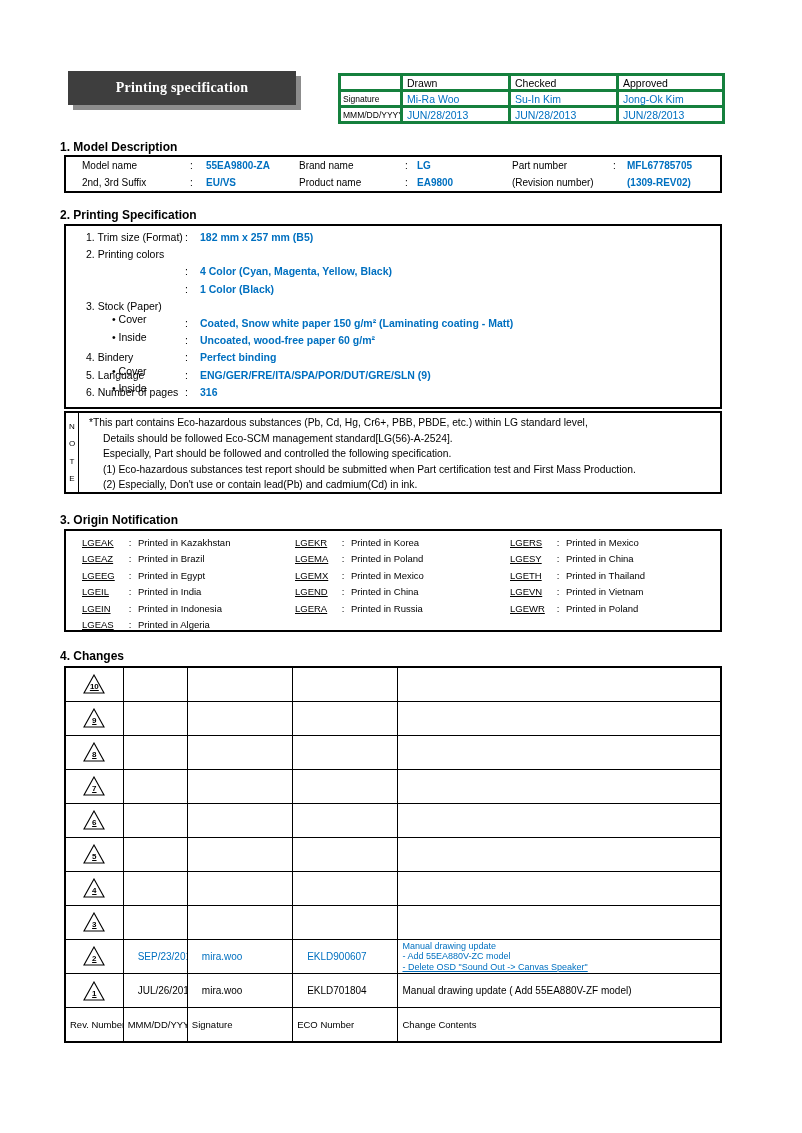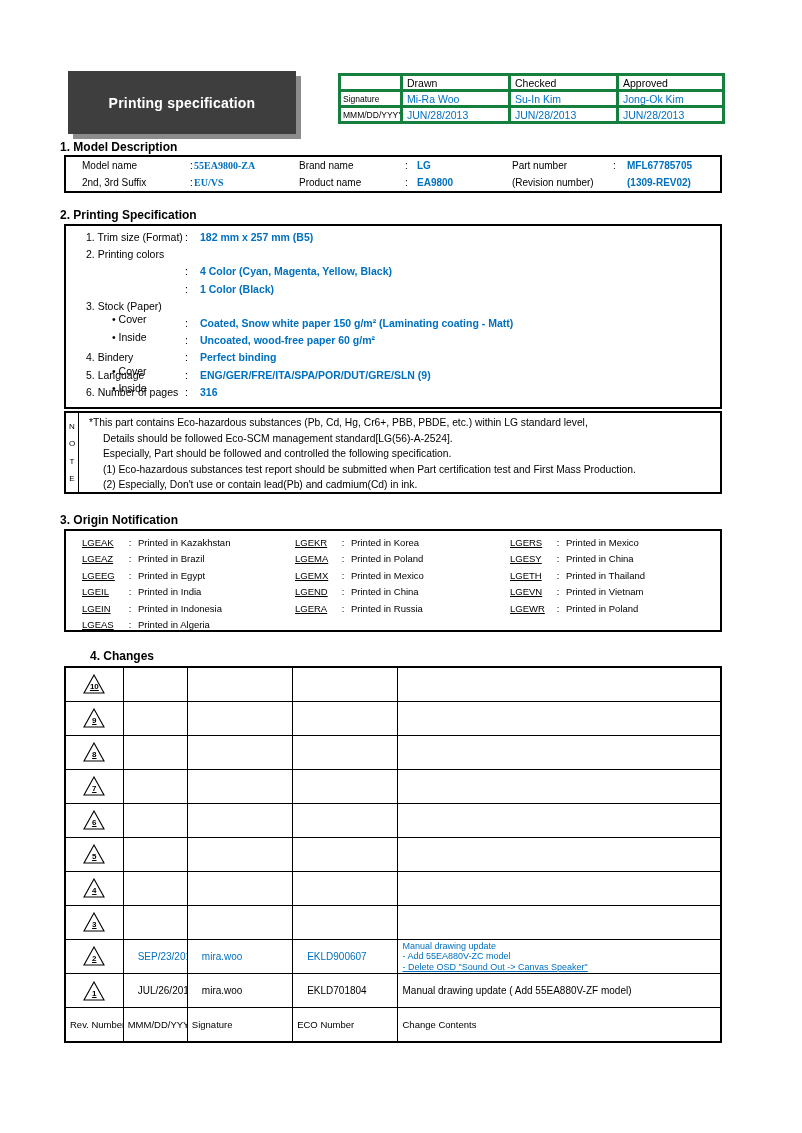--- a/index.html
+++ b/index.html
@@ -8,44 +8,44 @@
     width: 802px; height: 1133px; background: #fff;
     font-family: "Liberation Sans", "DejaVu Sans", sans-serif;
     color: #000;
   }
   .page { position: relative; width: 802px; height: 1133px; background: #fff; overflow: hidden; }
   .abs { position: absolute; }
   .blue { color: #0070C0; }
 
   
   .title-box {
-    left: 68px; top: 71px; width: 228px; height: 63px;
+    left: 68px; top: 71px; width: 228px; height: 34px;
     background: #3e3e3e; box-shadow: 5px 5px 0 rgba(0,0,0,0.45);
-    display: flex; align-items: center; justify-content: center;
+    display: flex; align-items: center; justify-content: center; font-family: Liberation Serif, serif;
   }
   .title-box span { color: #fff; font-weight: bold; font-size: 14px; letter-spacing: .2px; }
 
   
   .sign-table { left: 338px; top: 73px; width: 384px; border-collapse: collapse; table-layout: fixed; position: absolute; }
   .sign-table td { border: 3px solid #15803d; height: 16px; padding: 0 4px; font-size: 10.5px; vertical-align: middle; white-space: nowrap; overflow: hidden; margin-left: 34px; }
   .sign-table td.sm { font-size: 8.5px; padding: 0 2px; }
   .sign-table td.val { color: #0070C0; }
 
   
   .sec-title { font-weight: bold; font-size: 12px; white-space: nowrap; }
   #sec1 { left: 60px; top: 140px; }
   #sec2 { left: 60px; top: 208px; }
   #sec3 { left: 60px; top: 513px; }
-  #sec4 { left: 60px; top: 649px; margin-left: 30px; }
+  #sec4 { left: 60px; top: 649px; }
 
   
   .model-table { left: 64px; top: 155px; width: 658px; height: 38px; border: 2px solid #000; padding-top: 1px; }
   .m-row { position: relative; height: 16.5px; font-size: 10px; line-height: 16.5px; white-space: nowrap; }
   .m-row span { position: absolute; }
-  .fl1 { left: 16px; } .fc1 { left: 124px; } .fv1 { left: 128px; font-family: Liberation Serif, serif; }
+  .fl1 { left: 16px; } .fc1 { left: 124px; } .fv1 { left: 140px; }
   .fl2 { left: 233px; } .fc2 { left: 339px; } .fv2 { left: 351px; }
   .fl3 { left: 446px; } .fc3 { left: 547px; } .fv3 { left: 561px; }
   .m-val { color: #0070C0; font-weight: bold; }
 
   
   .print-box { left: 64px; top: 224px; width: 658px; height: 185px; border: 2px solid #000; padding-top: 3px; text-align: right; }
   .p-line { position: relative; height: 17.2px; font-size: 10.5px; line-height: 17.2px; white-space: nowrap; }
   .p-label { position: absolute; left: 20px; }
   .p-line.ind .p-label { left: 46px; margin-top: 48px; }
   .p-colon { position: absolute; left: 119px; }

